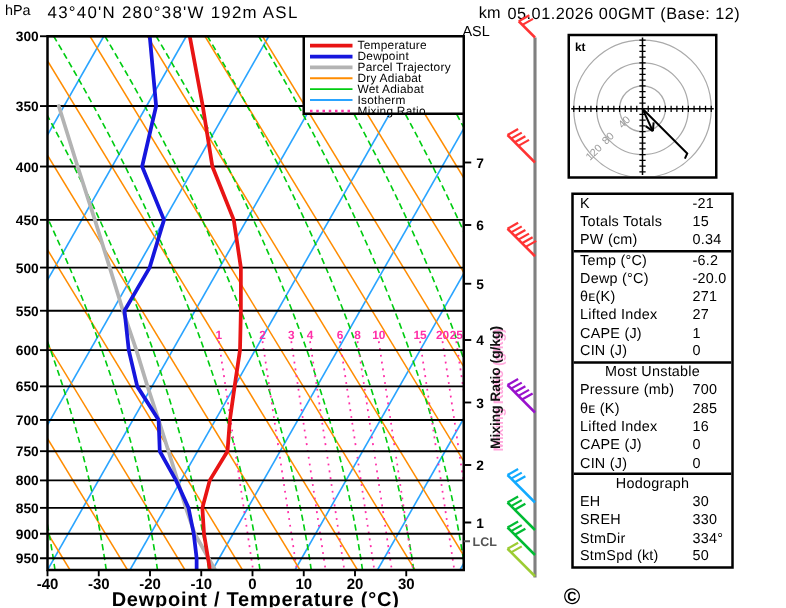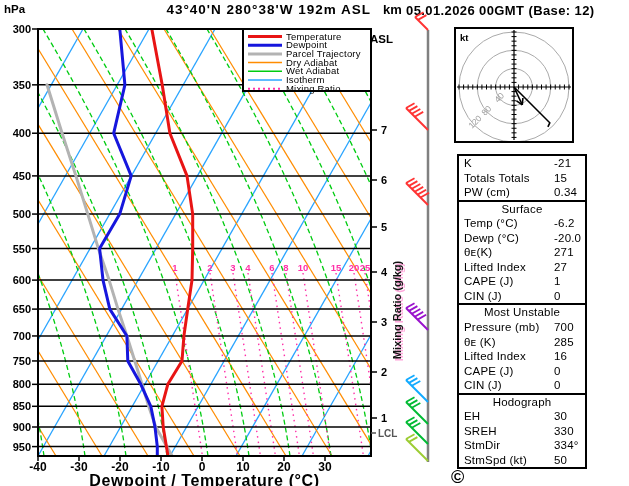--- a/index.html
+++ b/index.html
@@ -1,22 +1,22 @@
 <!DOCTYPE html>
 <html><head>
 <meta charset="utf-8">
 <style>
   html,body{margin:0;padding:0;background:#fff;}
   #app{position:relative;width:629px;height:486px;background:#fff;overflow:hidden;
        font-family:"Liberation Sans","DejaVu Sans",sans-serif;color:#000;}
-  .hdr{position:absolute;font-weight:bold;white-space:nowrap;}
+  .hdr{position:absolute;font-weight:normal;white-space:nowrap;}
   #hpa-unit{left:4px;top:3px;font-size:11.5px;}
-  #chart-title{left:38px;top:2px;width:333px;text-align:right;font-size:13.5px;letter-spacing:1px;}
+  #chart-title{left:38px;top:2px;width:333px;text-align:left;font-size:13.5px;letter-spacing:1px;}
   #km-unit{left:383px;top:2px;font-size:13px;}
-  #asl-unit{left:370px;top:33px;font-size:11.5px;}
+  #asl-unit{left:370px;top:20px;font-size:11.5px;}
   #datetime{left:406px;top:3px;font-size:13px;letter-spacing:.4px;}
   #x-caption{position:absolute;left:38px;top:472px;width:333px;text-align:center;
              font-weight:bold;font-size:16px;letter-spacing:.6px;}
   #mr-axis-label{position:absolute;left:397px;top:310px;transform:translate(-50%,-50%) rotate(-90deg);
              white-space:nowrap;font-size:11px;font-weight:bold;color:#111;
              text-shadow:-2px 2px 0 #ffa8dc;}
   #footer-credit{position:absolute;left:451px;top:467px;font-weight:bold;font-size:18px;letter-spacing:.2px;}
   svg{position:absolute;left:0;top:0;}
   
   #side-table{position:absolute;left:457px;top:154px;width:126px;border:2px solid #000;
@@ -359,21 +359,20 @@
         <div class="trow">
           <span class="tlbl">Totals Totals</span>
           <span class="tval">15</span>
         </div>
         <div class="trow">
           <span class="tlbl">PW (cm)</span>
           <span class="tval">0.34</span>
         </div>
       </div>
       <div class="tsec">
-        <div class="thead">Surface</div>
         <div class="trow">
           <span class="tlbl">Temp (°C)</span>
           <span class="tval">-6.2</span>
         </div>
         <div class="trow">
           <span class="tlbl">Dewp (°C)</span>
           <span class="tval">-20.0</span>
         </div>
         <div class="trow">
           <span class="tlbl">θᴇ(K)</span>

